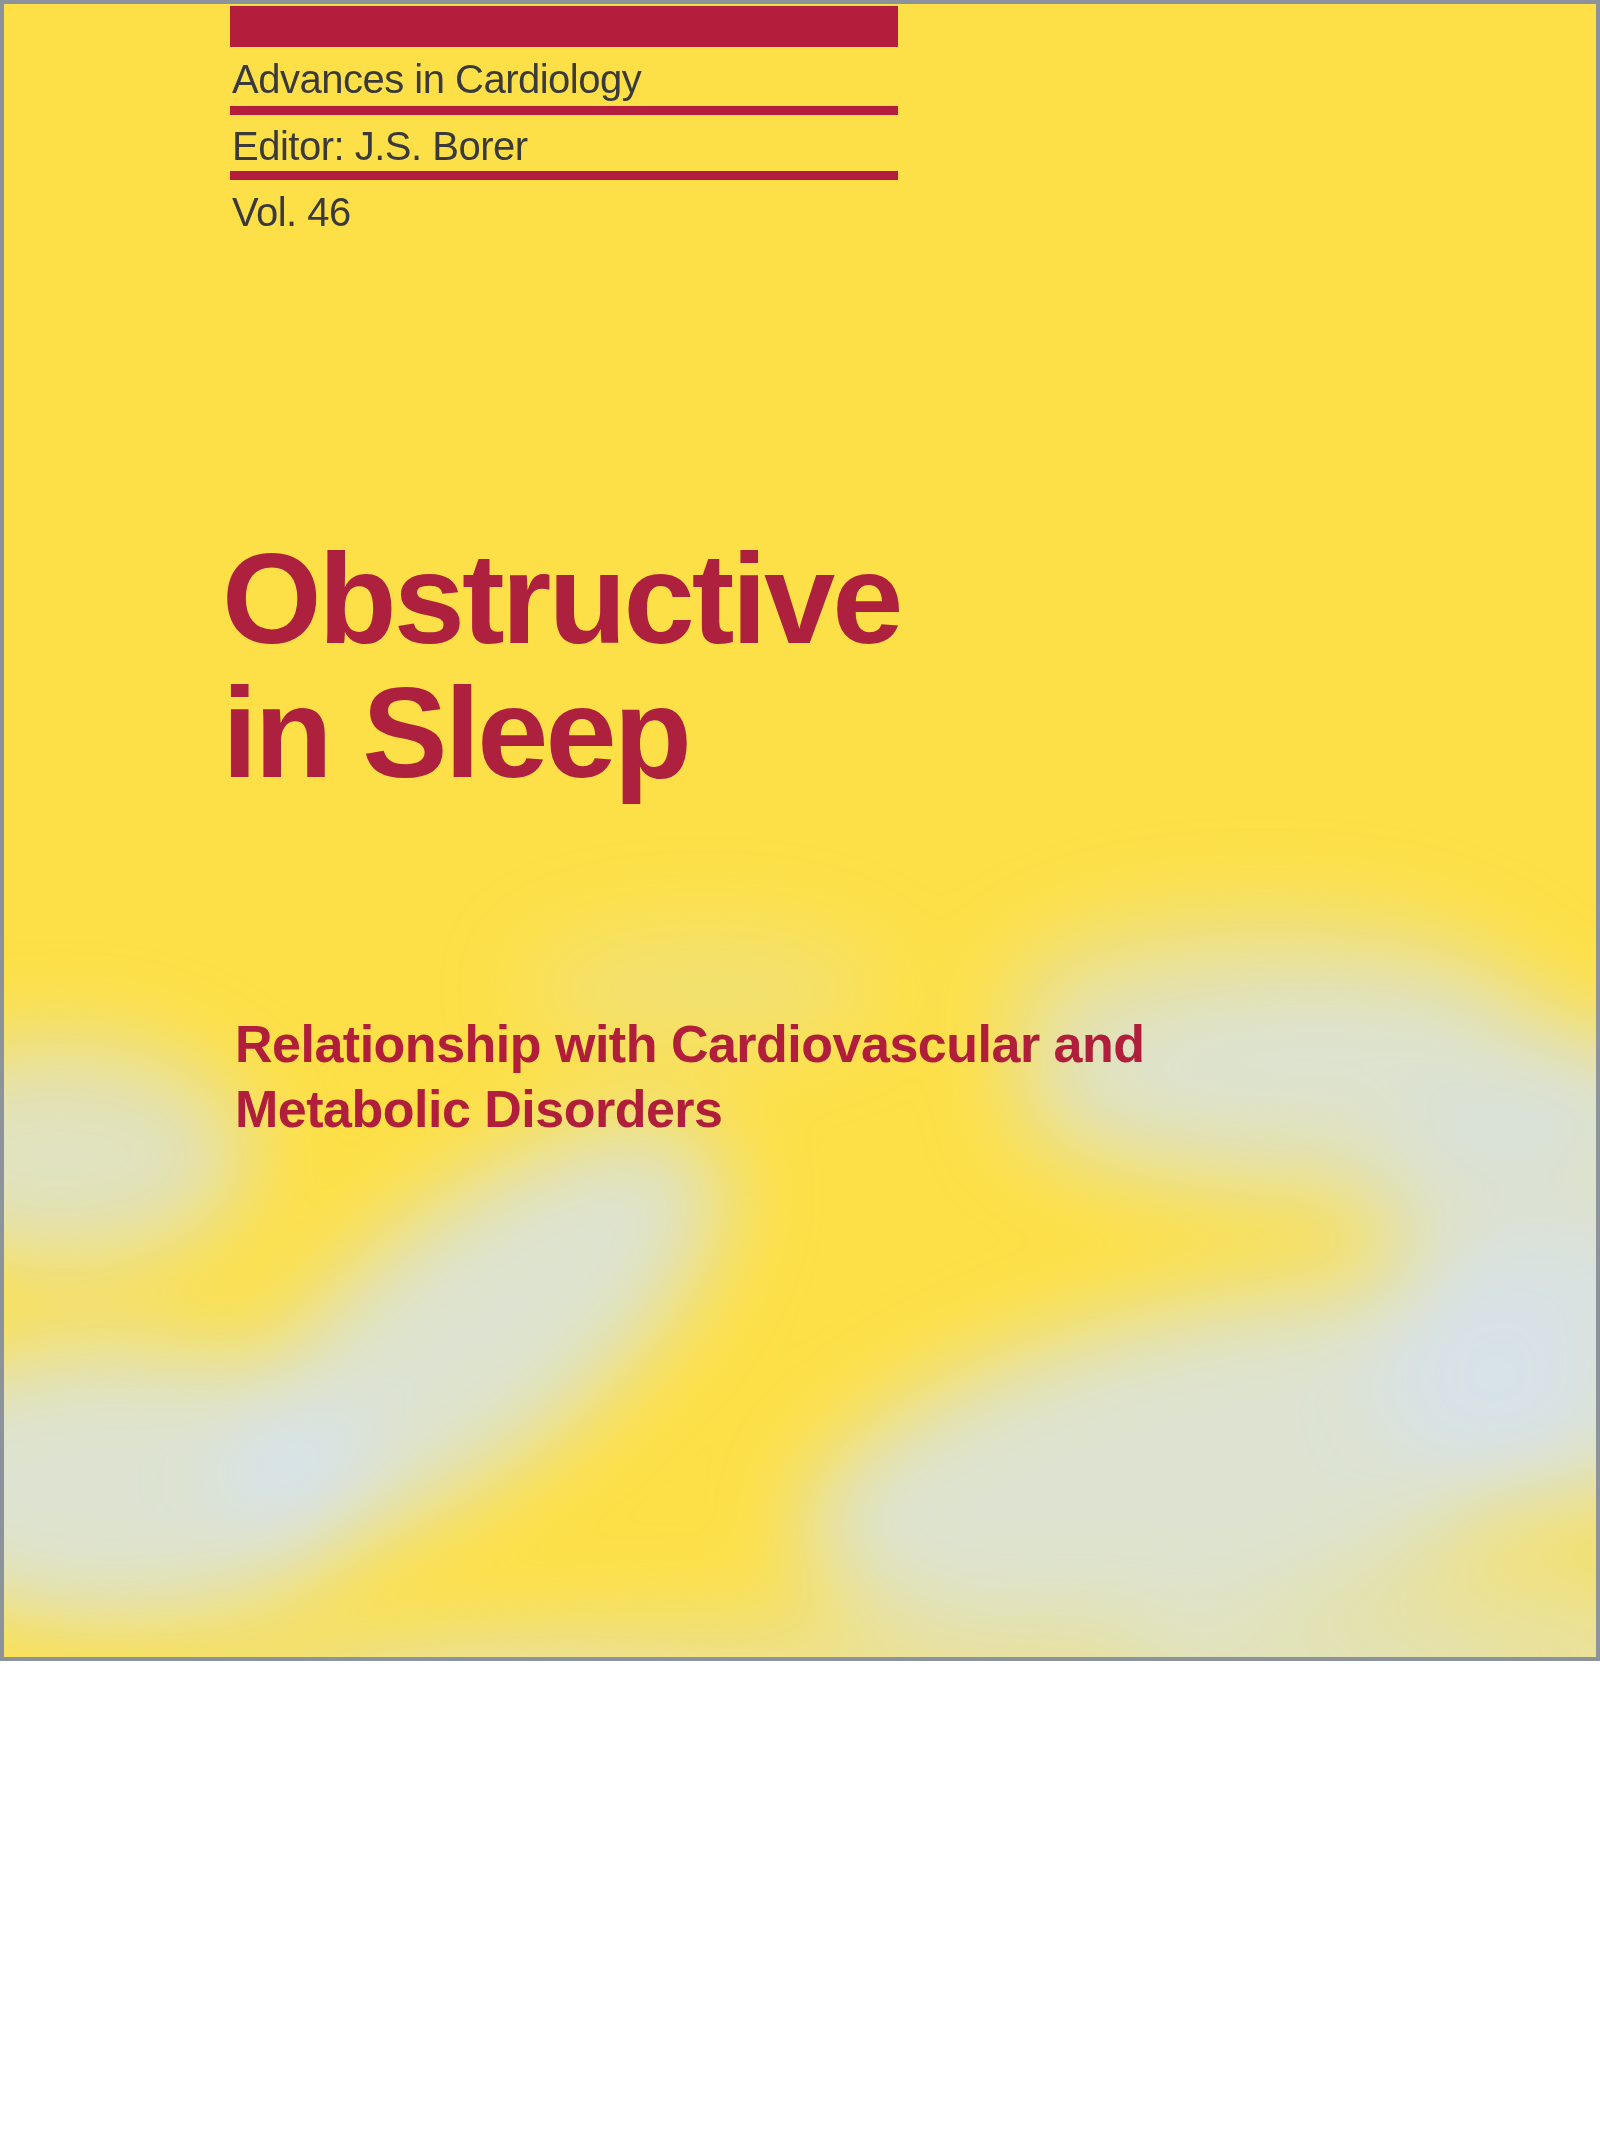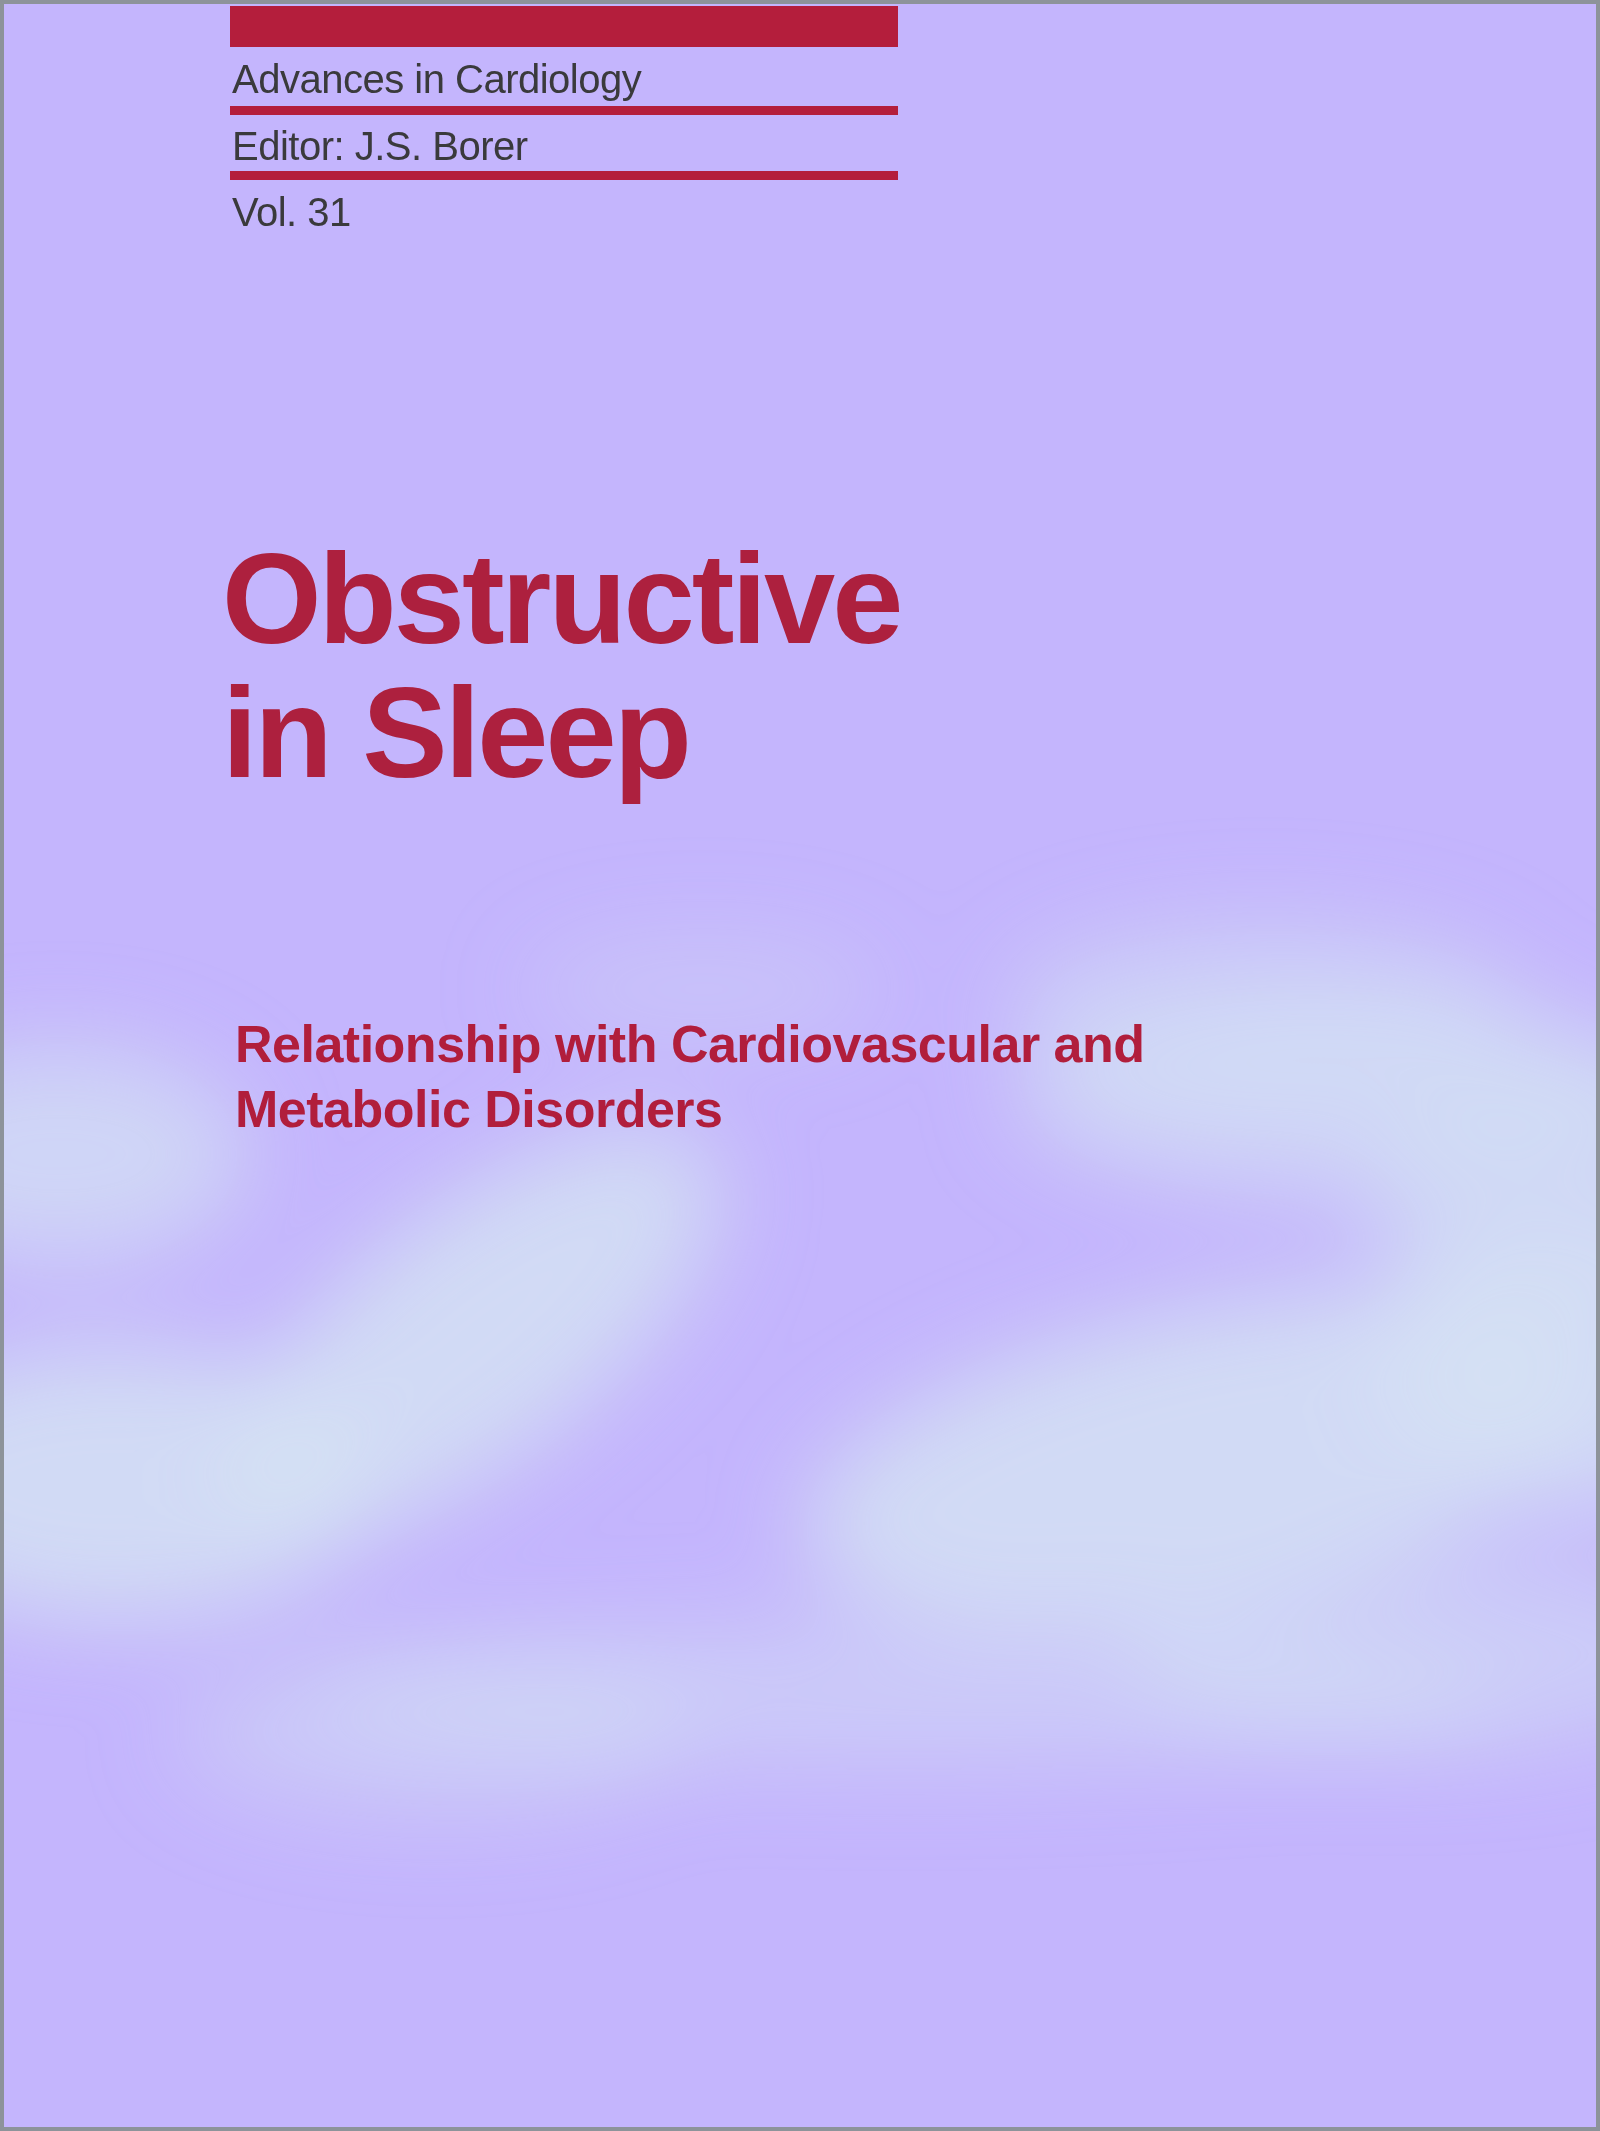--- a/index.html
+++ b/index.html
@@ -3,23 +3,23 @@
 <meta charset="utf-8">
 <style>
   html, body {
     margin: 0;
     padding: 0;
     background: #ffffff;
   }
   .cover {
     position: relative;
     width: 1600px;
-    height: 2131px;
+    height: 1661px;
     box-sizing: border-box;
-    background: #c4b5fd;
+    background: #fde047;
     border: 4px solid #8d939a;
     overflow: hidden;
     font-family: "Liberation Sans", "DejaVu Sans", sans-serif;
     padding-left: 25px;
   }
 
   
   .waves {
     position: absolute;
     left: 0; top: 0;
@@ -153,21 +153,21 @@
       <ellipse cx="430" cy="1730" rx="260" ry="85" opacity="0.4"></ellipse>
       <ellipse cx="1420" cy="1650" rx="300" ry="100" opacity="0.5"></ellipse>
     </g>
   </svg>
 
   <div class="series-bar"></div>
   <div class="series-name">Advances in Cardiology</div>
   <div class="rule rule-1"></div>
   <div class="series-editor">Editor: J.S. Borer</div>
   <div class="rule rule-2"></div>
-  <div class="series-volume">Vol. 31</div>
+  <div class="series-volume">Vol. 46</div>
 
 
   <div class="title">
     <div>Obstructive</div>
     <div>in Sleep</div>
   </div>
 
   <div class="subtitle">
     <div>Relationship with Cardiovascular and</div>
     <div>Metabolic Disorders</div>

